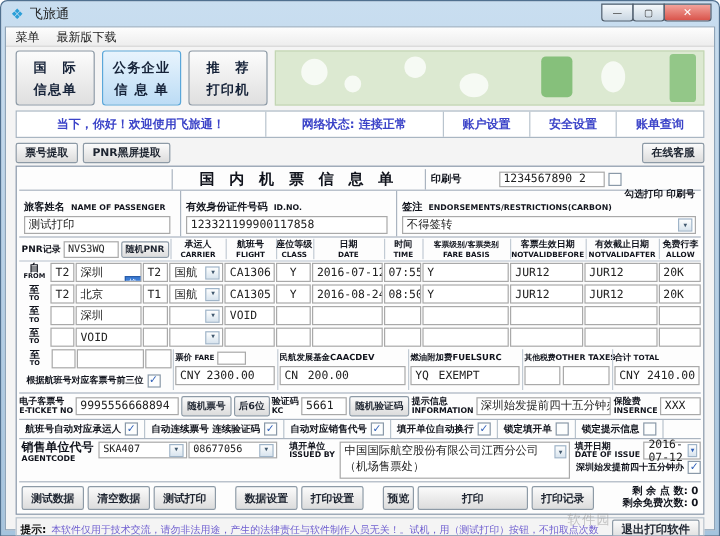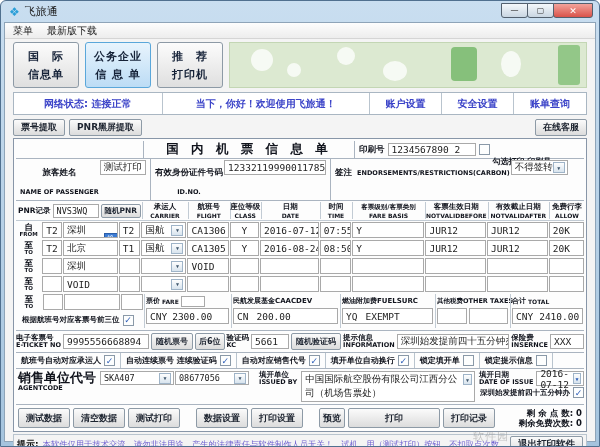--- a/index.html
+++ b/index.html
@@ -51,21 +51,21 @@
   .titlerow .ctitle { flex:1; text-align:center; font-size:12.5px; font-weight:bold; letter-spacing:4px; color:#10131c; }
   .titlerow .rcell { width:230px; border-left:1px solid #aab4c0; height:100%; display:flex; align-items:center; gap:3px; padding-left:4px; }
   .lab { font-size:8.5px; font-weight:bold; color:#10131c; white-space:nowrap; }
   .laben { font-size:6.5px; font-weight:bold; color:#10131c; white-space:nowrap; }
   .inp { border:1px solid #a9a9a9; background:#fff; font-family:"DejaVu Sans Mono",monospace;
          font-size:9.5px; color:#222; display:flex; align-items:center; padding:0 3px; height:15px; white-space:nowrap; overflow:hidden; }
   .chk { width:11px; height:11px; border:1px solid #8a99a8; background:#fdfefe; display:inline-flex;
          align-items:center; justify-content:center; font-size:9px; color:#2f5fb8; flex:none; }
   
   .passrow { border-bottom:1px solid #aab4c0; display:flex; }
-  .pcell { padding:1px 4px 2px 4px; border-right:1px solid #aab4c0; display:flex; flex-direction:row; gap:1px;text-align:center; }
+  .pcell { padding:1px 4px 2px 4px; border-right:1px solid #aab4c0; display:flex; flex-direction:column; gap:1px; }
   .pcell:last-child { border-right:none; }
   .sel { border:1px solid #a9a9a9; background:#fff; display:flex; align-items:center; height:15px;
          font-family:"DejaVu Sans Mono",monospace; font-size:9.5px; color:#222; padding:0 2px 0 3px; }
   .sel .arr { margin-left:auto; width:12px; height:11px; background:linear-gradient(#fefefe,#d8e4ee);
               border:1px solid #9fb4c8; font-size:5px; color:#40586e; display:flex; align-items:center; justify-content:center; }
   
   .pnrhdr { display:flex; align-items:stretch; gap:1px; border-bottom:1px solid #c2cbd4; padding:1px 0; }
   .pnrarea { width:127px; display:flex; align-items:center; gap:2px; padding-left:2px; }
   .hcell { display:flex; flex-direction:column; align-items:center; justify-content:center; border-left:1px solid #c2cbd4; }
   .hcn { font-size:7.5px; font-weight:bold; color:#10131c; white-space:nowrap; }
@@ -155,42 +155,42 @@
         <i style="left:16%;top:20px;width:14px;height:14px;"></i>
         <i style="left:30%;top:4px;width:18px;height:18px;"></i>
         <i style="left:43%;top:18px;width:24px;height:20px;"></i>
         <i style="left:76%;top:8px;width:20px;height:26px;"></i>
         <i class="g1"></i>
           <i class="g2"></i>
       </div>
     </div>
 
     <div class="statusrow">
+      <div class="seg seg-greet blue">当下，你好！欢迎使用飞旅通！</div>
       <div class="seg seg-net blue">网络状态: 连接正常</div>
-      <div class="seg seg-greet blue">当下，你好！欢迎使用飞旅通！</div>
       <div class="seg seg-link blue">账户设置</div>
       <div class="seg seg-link blue">安全设置</div>
       <div class="seg seg-link blue">账单查询</div>
     </div>
 
     <div class="toolrow">
       <div class="btn">票号提取</div>
       <div class="btn">PNR黑屏提取</div>
       <div class="spacer"></div>
       <div class="btn">在线客服</div>
     </div>
 
     <div class="formbox">
 
       <div class="trow titlerow">
         <div class="lcell"></div>
         <div class="ctitle">国 内 机 票 信 息 单</div>
         <div class="rcell">
           <span class="lab">印刷号</span>
-          <span class="inp mono" style="width:88px;height:13px;">1234567890 2</span>
+          <span class="inp mono" style="width:88px;height:13px;margin-left:28px;">1234567890 2</span>
           <span class="chk"></span>
           <span class="lab" style="font-size:8px;margin-top:24px;">勾选打印 印刷号</span>
         </div>
       </div>
 
       <div class="passrow">
         <div class="pcell" style="width:135px;">
           <span><span class="lab">旅客姓名</span>
                 <span class="laben">NAME OF PASSENGER</span></span>
           <span class="inp" style="width:122px;font-family:'DejaVu Sans',sans-serif;">测试打印</span>
@@ -469,21 +469,21 @@
             <span class="chk"></span>
           </div>
           <div class="opt-cell">
             <span class="olab">锁定提示信息</span>
             <span class="chk"></span>
           </div>
         </div>
 
       <div class="agrow">
         <span class="lab2">
-            <span class="lab" style="font-size:13px;">销售单位代号</span>
+            <span class="lab" style="font-size:10px;">销售单位代号</span>
             <span class="laben">AGENTCODE</span>
           </span>
         <div class="agsel-col">
           <span class="sel" style="width:74px;height:14px;font-size:8.5px;">
               <span>SKA407</span>
               <span class="arr">▼</span>
             </span>
           <span class="sel" style="width:74px;height:14px;font-size:8.5px;">
               <span>08677056</span>
               <span class="arr">▼</span>

